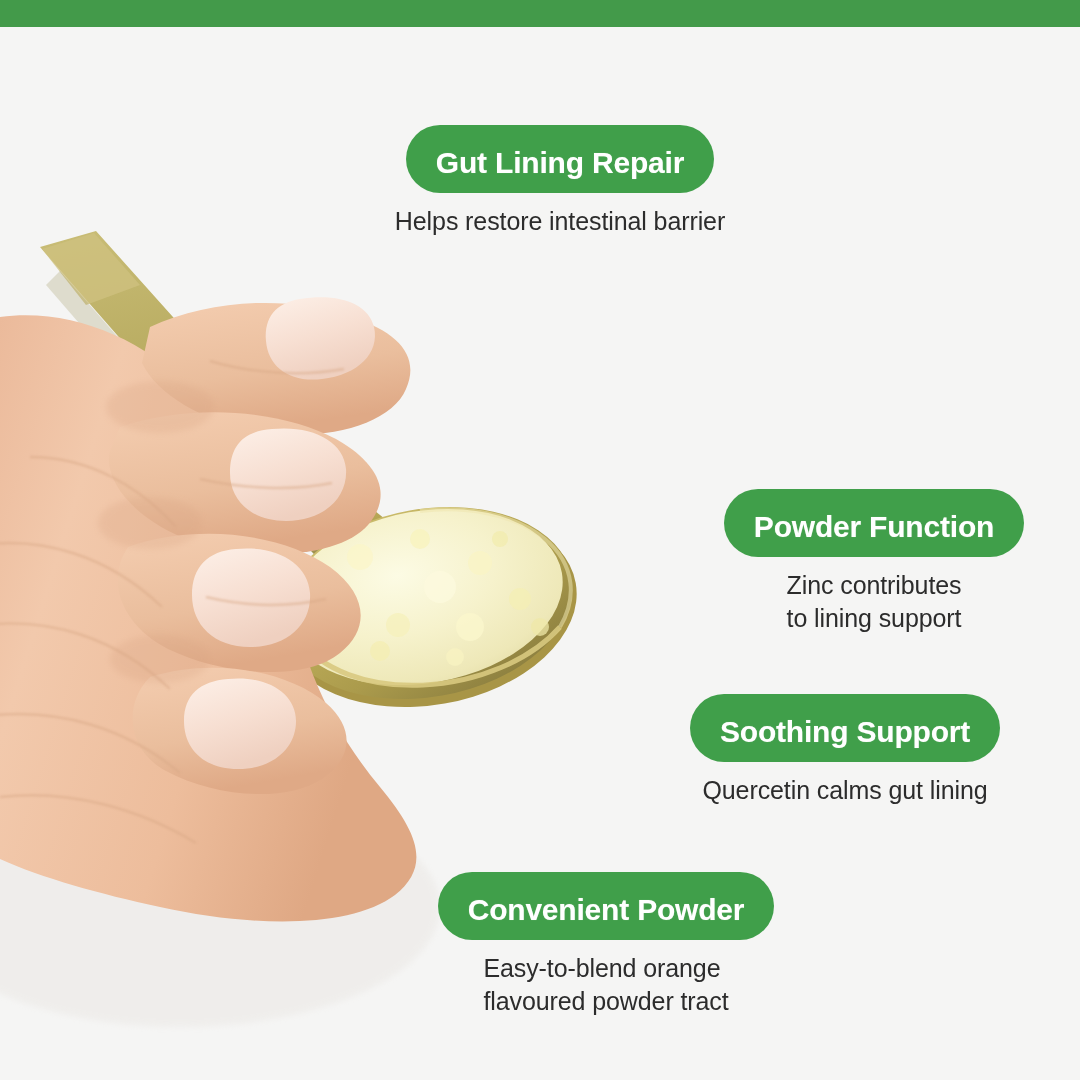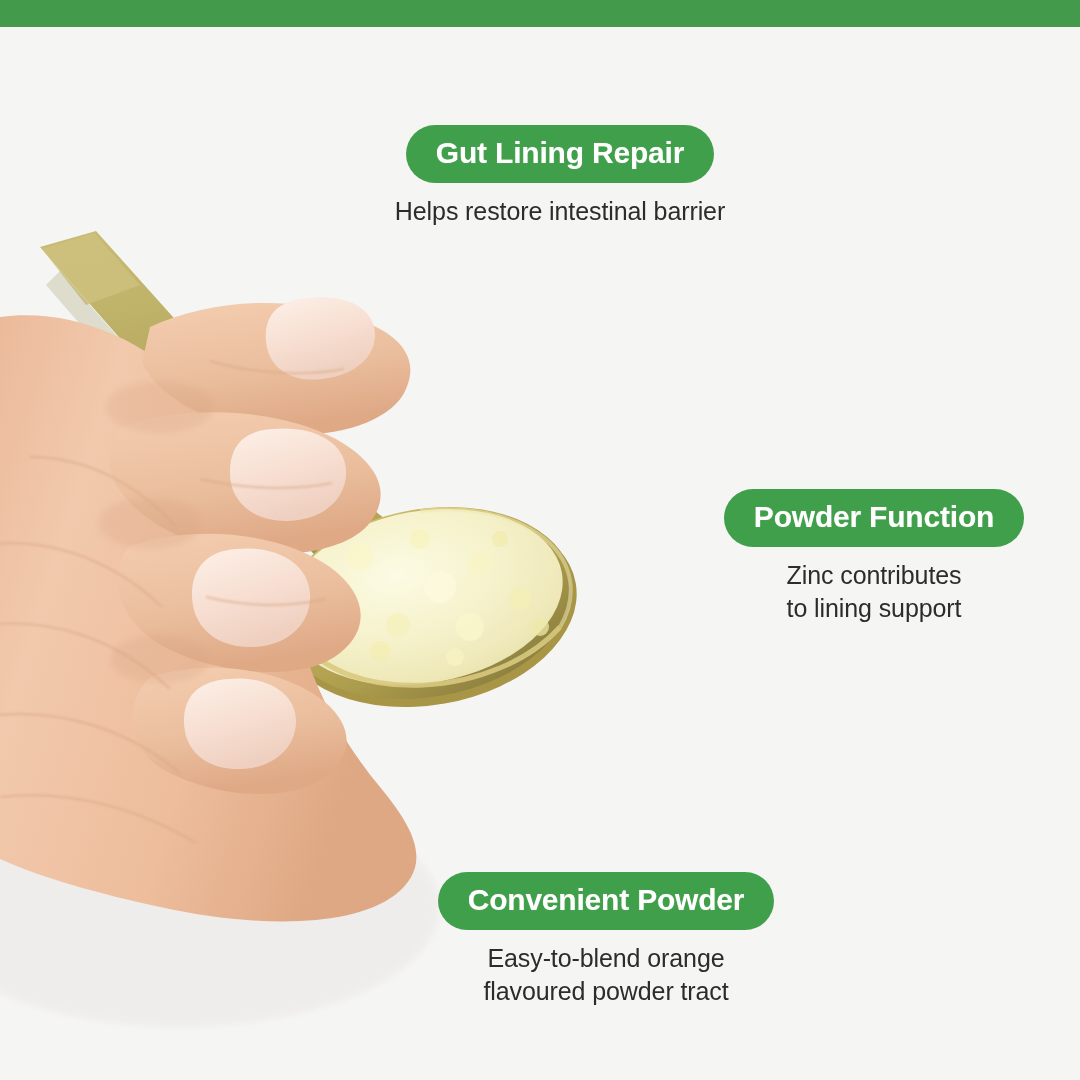--- a/index.html
+++ b/index.html
@@ -57,31 +57,30 @@
     display: inline-flex;
     align-items: center;
     justify-content: center;
     background: #409f4a;
     color: #ffffff;
     border-radius: 999px;
     font-weight: bold;
     font-size: 30px;
     letter-spacing: -0.2px;
     line-height: 1;
-    padding: 13px 30px 15px 30px;
+    padding: 23px 30px 15px 30px;
     white-space: nowrap;
     text-shadow: 0 0 1px rgba(255,255,255,0.35);
   }
 
   .caption {
     margin-top: 12px;
     color: #2c2c2c;
     font-size: 25px;
     line-height: 1.30;
-    text-align: center;
     white-space: pre-line;
     letter-spacing: -0.1px;
   }
 
   
   #benefit-0 { left: 352px; top: 125px;  width: 416px; }
   #benefit-1 { left: 645px; top: 300px;  width: 335px; }
   #benefit-2 { left: 710px; top: 489px;  width: 328px; }
   #benefit-3 { left: 665px; top: 694px;  width: 360px; }
   #benefit-4 { left: 400px; top: 872px;  width: 412px; }
@@ -260,20 +259,24 @@
     <div class="caption">Helps restore intestinal barrier</div>
   </div>
 
 
   <div class="benefit" id="benefit-2">
     <div class="pill">Powder Function</div>
     <div class="caption">Zinc contributes
 to lining support</div>
   </div>
 
+  <div class="benefit" id="benefit-3">
+    <div class="pill">Soothing Support</div>
+    <div class="caption">Quercetin calms gut lining</div>
+  </div>
 
   <div class="benefit" id="benefit-4">
     <div class="pill">Convenient Powder</div>
     <div class="caption">Easy-to-blend orange
 flavoured powder tract</div>
   </div>
 
 </div>
 
 </body></html>

